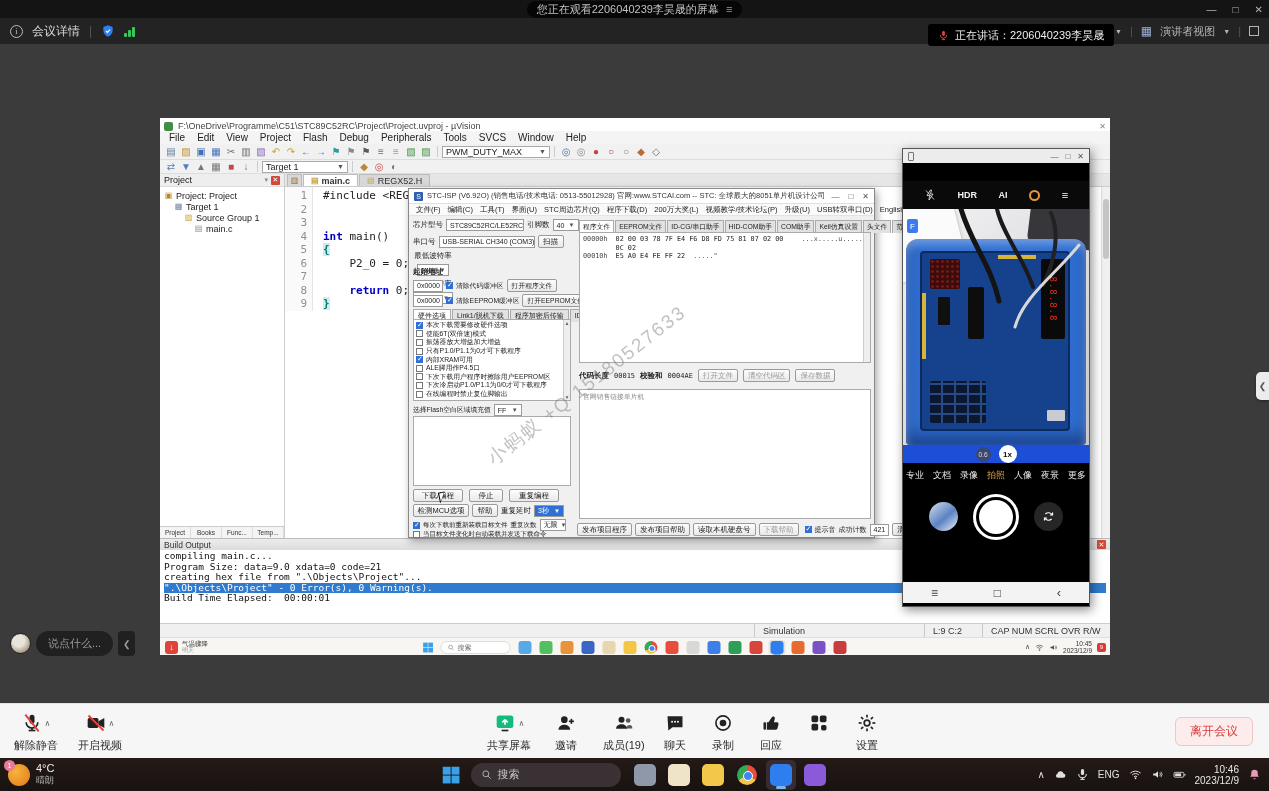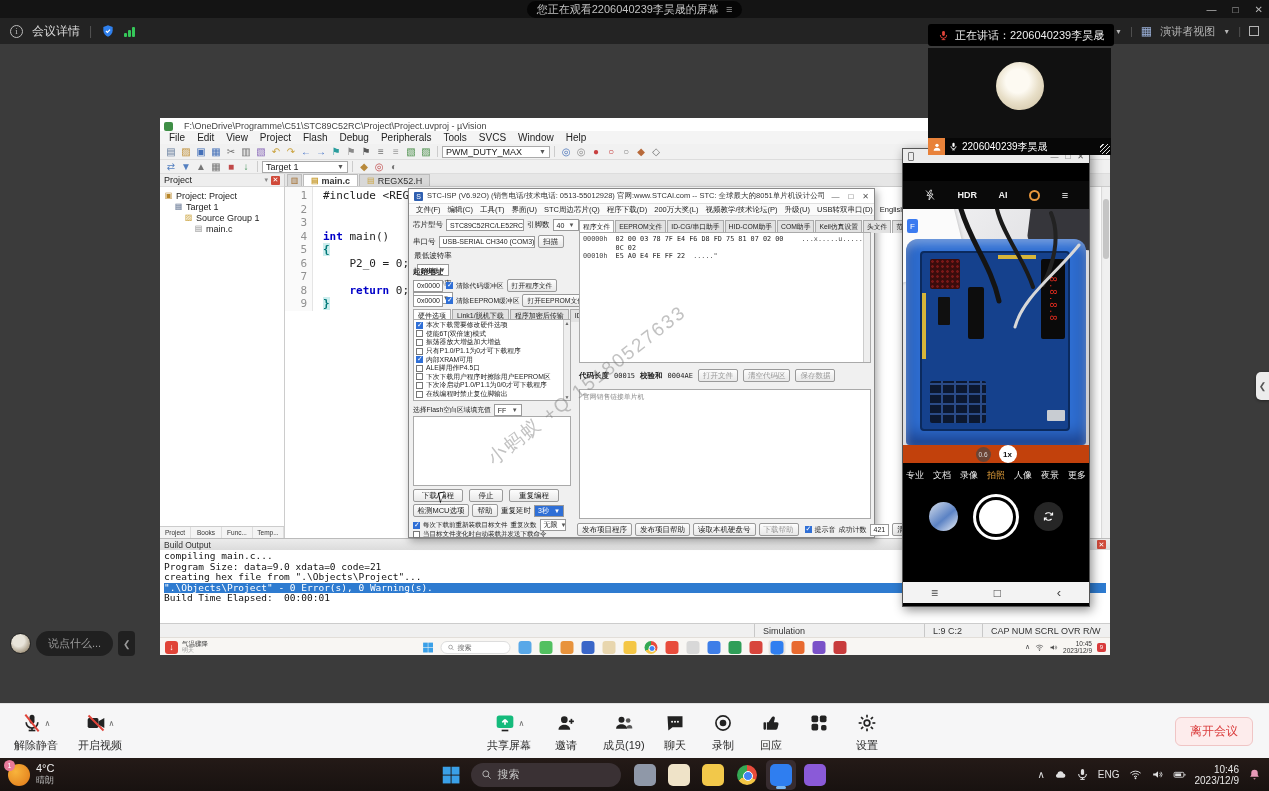--- a/index.html
+++ b/index.html
@@ -61,21 +61,21 @@
   .os-app-wrap.active::after{content:"";position:absolute;bottom:1px;left:10px;width:10px;height:2.5px;border-radius:2px;background:#7ab8f5;}
   .chrome-ball{width:20px;height:20px;border-radius:50%;background:conic-gradient(#e84c3c 0 33%,#f4c645 33% 66%,#34a853 66% 100%);position:relative;}
   .chrome-ball::after{content:"";position:absolute;left:6px;top:6px;width:8px;height:8px;border-radius:50%;background:#4285f4;border:1.5px solid #fff;}
   .tray{position:absolute;right:8px;display:flex;gap:9px;align-items:center;color:#e0e0e0;font-size:10px;}
   .tray .ic{width:13px;height:13px;color:#e0e0e0;}
   .clockbox{text-align:right;font-size:10px;line-height:11px;color:#e8e8e8;}
 
   
   .shared{left:160px;top:118px;width:950px;height:537px;background:#fff;z-index:1;overflow:hidden;color:#222;}
   
-  .k-title{left:0;top:0;width:950px;height:13px;background:#fff;border-bottom:1px solid #d8d8d8;display:flex;align-items:center;gap:11px;padding:8px 4px;font-size:9px;color:#444;}
+  .k-title{left:0;top:0;width:950px;height:13px;background:#fff;border-bottom:1px solid #d8d8d8;display:flex;align-items:center;gap:5px;padding:8px 4px;font-size:9px;color:#444;}
   .k-icon{width:9px;height:9px;background:#3f8f46;border-radius:2px;}
   .k-menu{left:0;top:13px;width:950px;height:13px;background:#f4f4f4;display:flex;gap:2px;align-items:center;padding:0 4px;font-size:10px;color:#222;}
   .k-menu span{padding:0 5px;}
   .k-tb{left:0;top:26px;width:950px;height:16px;background:#f1f1f1;border-bottom:1px solid #ddd;display:flex;align-items:center;gap:1px;padding:0 4px;}
   .k-tb2{top:42px;height:14px;}
   .tbi{width:14px;height:13px;font-size:10px;display:inline-flex;align-items:center;justify-content:center;}
   .tsep{width:1px;height:11px;background:#ccc;margin:0 3px;}
   .combo{height:12px;background:#fff;border:1px solid #aaa;font-size:9px;color:#222;display:flex;align-items:center;justify-content:space-between;padding:0 3px;gap:4px;}
   .combo .car{font-size:7px;color:#555;}
   
@@ -189,21 +189,21 @@
   .seg7{position:absolute;right:3px;top:6px;width:24px;height:80px;background:#0a0a0a;border-radius:2px;overflow:hidden;display:flex;align-items:center;justify-content:center;}
   .seg7 span{transform:rotate(90deg);color:#ff3022;font-size:9px;font-family:"DejaVu Sans Mono",monospace;letter-spacing:1px;opacity:.9;white-space:nowrap;}
   .matrix{position:absolute;left:8px;top:6px;width:30px;height:30px;background:#3a0c0c;background-image:radial-gradient(#7a1818 1px,transparent 1.6px);background-size:5px 5px;border-radius:2px;}
   .chipA{position:absolute;left:46px;top:34px;width:16px;height:52px;background:#0d0d0d;border-radius:2px;}
   .chipB{position:absolute;left:16px;top:44px;width:12px;height:28px;background:#101010;border-radius:1px;}
   .hy1{position:absolute;left:0;top:40px;width:4px;height:66px;background:#d7b53a;}
   .hy2{position:absolute;right:32px;top:2px;width:38px;height:4px;background:#d7b53a;}
   .keypad{position:absolute;left:8px;bottom:6px;width:56px;height:42px;border-radius:2px;background-color:#0c1830;
     background-image:repeating-linear-gradient(0deg,transparent 0 8px,#2a4a86 8px 10px),repeating-linear-gradient(90deg,transparent 0 11px,#2a4a86 11px 13px);}
   .usbport{position:absolute;right:3px;bottom:8px;width:18px;height:11px;background:#c8ccd2;border-radius:1px;}
-  .zoomrow{height:18px;background:#c2410c;display:flex;align-items:center;justify-content:center;gap:8px;}
+  .zoomrow{height:18px;background:#1d4ed8;display:flex;align-items:center;justify-content:center;gap:8px;}
   .zchip{border-radius:50%;display:flex;align-items:center;justify-content:center;}
   .z06{width:15px;height:15px;background:rgba(70,70,70,.7);color:#ddd;font-size:6.5px;}
   .z1x{width:18px;height:18px;background:#fff;color:#111;font-size:8px;font-weight:bold;}
   .moderow{height:25px;background:#000;display:flex;align-items:center;justify-content:center;gap:9px;}
   .mode{font-size:9px;color:#e8e8e8;white-space:nowrap;}
   .mode.active{color:#e8a23b;}
   .shutterrow{height:60px;background:#000;position:relative;}
   .gallery{position:absolute;left:26px;top:14px;width:29px;height:29px;border-radius:50%;overflow:hidden;background:linear-gradient(140deg,#d8e0ec 0%,#5b82c4 55%,#f2f4f8 100%);}
   .shutter{position:absolute;left:50%;top:6px;transform:translateX(-50%);width:46px;height:46px;border:3px solid #fff;border-radius:50%;display:flex;align-items:center;justify-content:center;}
   .shutter i{display:block;width:34px;height:34px;border-radius:50%;background:#fff;}
@@ -818,43 +818,20 @@
         <svg viewBox="0 0 24 24">
           <rect x="9" y="2" width="6" height="11" rx="3" fill="currentColor"></rect>
           <path d="M5 11a7 7 0 0 0 14 0" fill="none" stroke="currentColor" stroke-width="2"></path>
           <line x1="12" y1="18" x2="12" y2="21" stroke="currentColor" stroke-width="2"></line>
           <line x1="8" y1="21" x2="16" y2="21" stroke="currentColor" stroke-width="2"></line>
         </svg>
       </span>
     <span>正在讲话：2206040239李昊晟</span>
   </div>
 
-  <div class="abs thumb">
-    <div class="avatar"></div>
-    <div class="thumb-bar">
-      <span class="share-badge">
-        <span class="ic" style="width:10px;height:10px;color:#fff;">
-            <svg viewBox="0 0 24 24">
-              <circle cx="12" cy="8" r="4" fill="currentColor"></circle>
-              <path d="M4 21c0-4.5 4-7 8-7s8 2.5 8 7z" fill="currentColor"></path>
-            </svg>
-          </span>
-      </span>
-      <span class="ic" style="width:9px;height:9px;color:#fff;">
-          <svg viewBox="0 0 24 24">
-            <rect x="9" y="2" width="6" height="11" rx="3" fill="currentColor"></rect>
-            <path d="M5 11a7 7 0 0 0 14 0" fill="none" stroke="currentColor" stroke-width="2"></path>
-            <line x1="12" y1="18" x2="12" y2="21" stroke="currentColor" stroke-width="2"></line>
-            <line x1="8" y1="21" x2="16" y2="21" stroke="currentColor" stroke-width="2"></line>
-          </svg>
-        </span>
-      <span>2206040239李昊晟</span>
-    </div>
-    <div class="resize-h"></div>
-  </div>
 
   <div class="abs edge-tab">❮</div>
 
   <div class="abs chat-pill-row">
     <span class="chat-avatar"></span>
     <span class="chat-pill">说点什么...</span>
     <span class="chat-collapse">❮</span>
   </div>
 
   <div class="abs mtoolbar">

